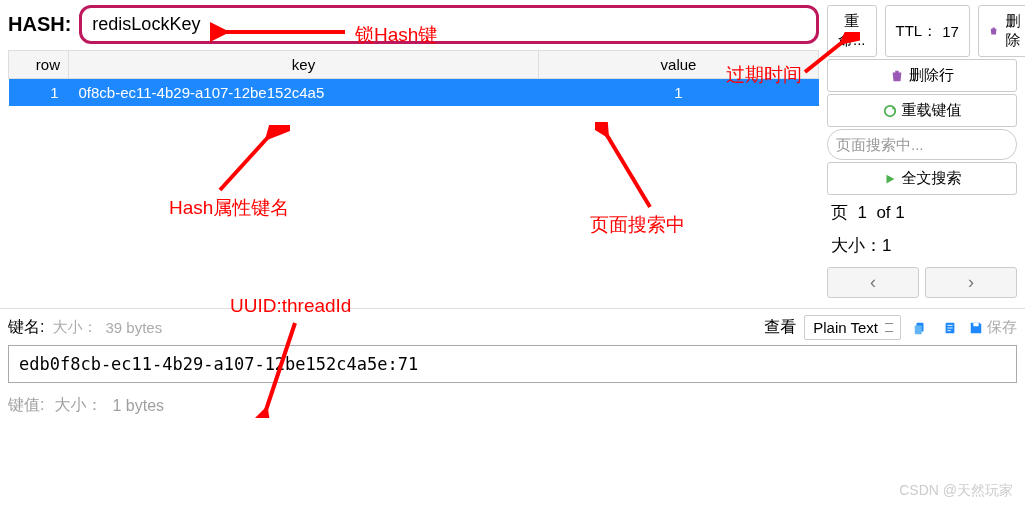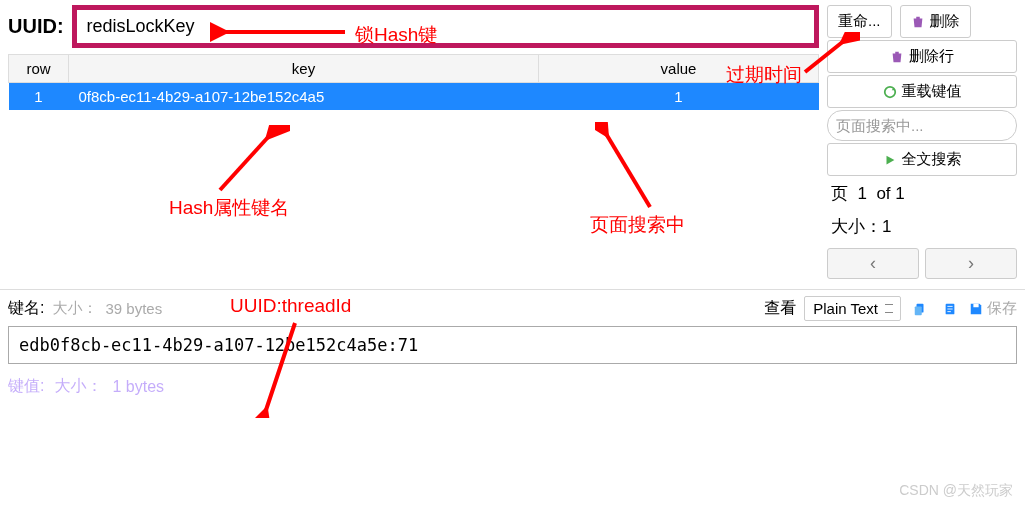--- a/index.html
+++ b/index.html
@@ -30,22 +30,22 @@
       align-items: center;
       gap: 8px;
       margin-bottom: 6px;
     }
     .hash-label {
       font-weight: bold;
       font-size: 20px;
     }
     .hash-input {
       flex: 1;
-      border: 5px solid #be185d;
-      border-radius: 0;
+      border: 3px solid #be185d;
+      border-radius: 12px;
       padding: 6px 10px;
       font-size: 18px;
     }
     .btn {
       border: 1px solid #ccc;
       background: #fff;
       padding: 6px 10px;
       font-size: 15px;
       border-radius: 3px;
       cursor: pointer;
@@ -69,21 +69,21 @@
       font-weight: normal;
       font-size: 15px;
     }
     .table td {
       padding: 5px 10px;
     }
     .table .selected-row td {
       background: #1e88ff;
       color: #fff;
     }
-    .table .row-num { width: 60px; text-align: center; }
+    .table .row-num { width: 60px; text-align: right; }
     .table .value-col { text-align: center; width: 280px; }
     .icon-svg { width: 14px; height: 14px; display: inline-block; }
     
     .search-input {
       border: 1px solid #ccc;
       padding: 6px 8px;
       font-size: 15px;
       border-radius: 15px;
       width: 100%;
       color: #333;
@@ -138,21 +138,21 @@
       border: 1px solid #aaa;
       padding: 8px 10px;
       font-family: monospace, "Courier New";
       font-size: 17px;
     }
     .bottom-cut {
       margin-top: 12px;
       display: flex;
       align-items: center;
       gap: 10px;
-      color: #8b5cf6;
+      color: #404040;
       font-size: 16px;
       opacity: 0.5;
     }
     
     
     .anno {
       position: absolute;
       color: #ff0000;
       font-size: 19px;
       pointer-events: none;
@@ -169,21 +169,21 @@
       font-size: 14px;
       pointer-events: none;
     }
   </style>
 </head>
 <body>
 
 <div class="main-row">
   <div class="left-panel">
     <div class="header-row">
-      <span class="hash-label">UUID:</span>
+      <span class="hash-label">HASH:</span>
       <input class="hash-input" type="text" value="redisLockKey" style="">
     </div>
     <table class="table">
       <thead>
         <tr>
           <th class="row-num">row</th>
           <th>key</th>
           <th class="value-col">value</th>
         </tr>
       </thead>
@@ -192,20 +192,24 @@
           <td class="row-num">1</td>
           <td>0f8cb-ec11-4b29-a107-12be152c4a5</td>
           <td class="value-col">1</td>
         </tr>
       </tbody>
     </table>
   </div>
   <div class="right-panel">
     <div class="top-row-btns">
       <button class="btn">重命...</button>
+      <button class="btn ttl-btn">
+          <span>TTL：</span>
+          <span>17</span>
+        </button>
       <button class="btn">
         <svg class="icon-svg" viewBox="0 0 16 16">
             <path fill="#9b59b6" d="M3 4h10l-1 10H4z M6 2h4v2H6z"></path>
           </svg>
         <span>删除</span>
       </button>
     </div>
     <button class="btn">
       <svg class="icon-svg" viewBox="0 0 16 16">
           <path fill="#9b59b6" d="M3 4h10l-1 10H4z M6 2h4v2H6z"></path>

